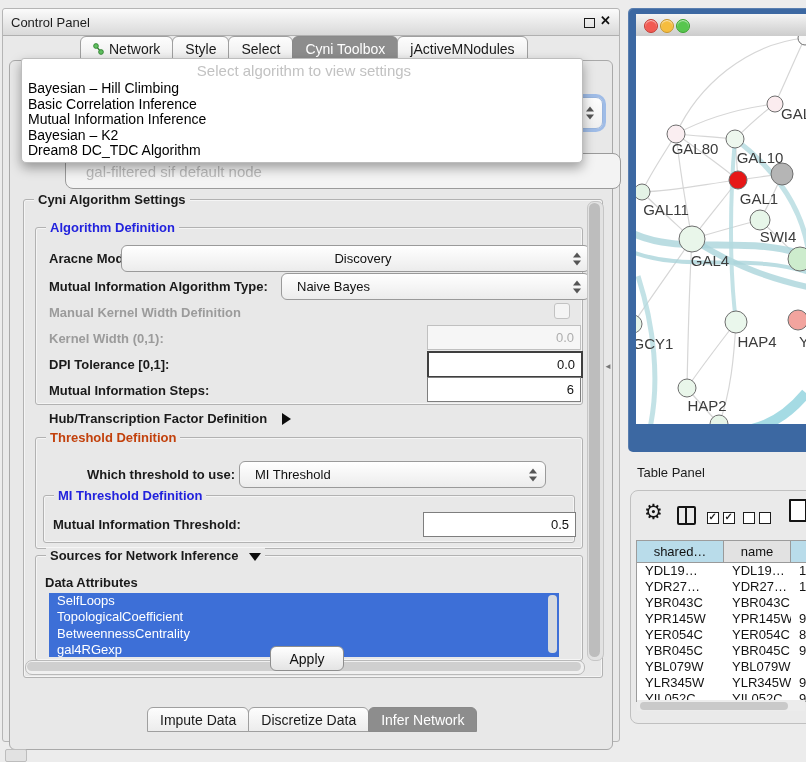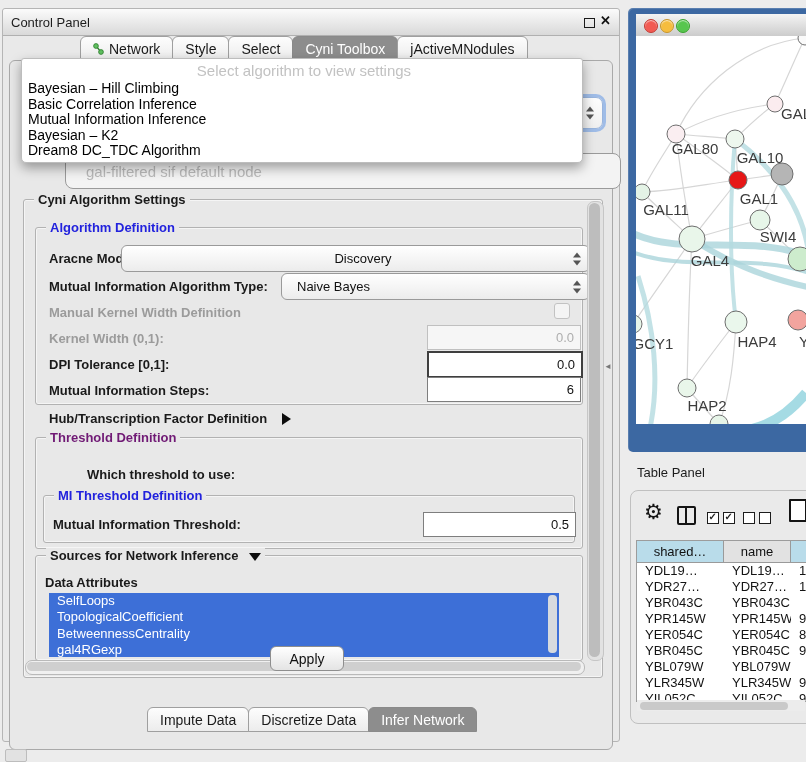--- a/index.html
+++ b/index.html
@@ -41,21 +41,21 @@
               z-index:10;padding-bottom:3px;}
   #algo-prompt{text-align:center;color:#c2c2c2;font-size:15px;padding:3px 0 2px 4px;}
   .algo-item{font-size:14px;line-height:15.6px;padding-left:6px;color:#000;}
   .algo-item.bold{font-weight:bold;}
 
   
   .grp{border:1px solid #b2b2b2;border-radius:3px;box-shadow:inset 0 0 0 1px rgba(255,255,255,.55);}
   .grp-title{position:absolute;top:-8px;left:10px;background:#e8e8e8;padding:0 4px;
              font-weight:bold;font-size:13px;color:#1a1a1a;white-space:nowrap;}
   .t-blue{color:#2222dd;}
-  .t-green{color:#701a75;}
+  .t-green{color:#c2410c;}
 
   .lbl{font-weight:bold;font-size:13px;color:#1a1a1a;white-space:nowrap;}
   .lbl.dis{color:#9b9b9b;}
 
   .combo{border:1px solid #9a9a9a;border-radius:6px;background:linear-gradient(#ffffff,#ececec);
          display:flex;align-items:center;font-size:13px;color:#111;padding-left:15px;}
   .stepper{position:absolute;right:7px;top:50%;width:9px;height:13px;transform:translateY(-50%);}
   .stepper::before{content:"";position:absolute;left:0;top:0;border-left:4.5px solid transparent;
                    border-right:4.5px solid transparent;border-bottom:5px solid #555;}
   .stepper::after{content:"";position:absolute;left:0;bottom:0;border-left:4.5px solid transparent;
@@ -219,20 +219,24 @@
 
     <div class="abs" style="left:46px;top:400px;">
       <span class="lbl">Hub/Transcription Factor Definition</span>
       <span class="play"></span>
     </div>
 
     <div class="grp abs" style="left:32px;top:428px;width:546px;height:110px;">
       <span class="grp-title t-green">Threshold Definition</span>
     </div>
     <span class="lbl abs" style="left:84px;top:458px;">Which threshold to use:</span>
+    <div class="combo abs" style="left:236px;top:452px;width:290px;height:25px;">
+      <span>MI Threshold</span>
+      <span class="stepper"></span>
+    </div>
     <div class="grp abs" style="left:40px;top:486px;width:530px;height:46px;">
       <span class="grp-title t-blue">MI Threshold Definition</span>
     </div>
     <span class="lbl abs" style="left:50px;top:508px;">Mutual Information Threshold:</span>
     <div class="field abs" style="left:420px;top:503px;width:145px;height:23px;">0.5</div>
 
     <div class="grp abs" style="left:32px;top:546px;width:546px;height:104px;">
       <span class="grp-title">
         <span>Sources for Network Inference</span>
         <span class="downtri"></span>

